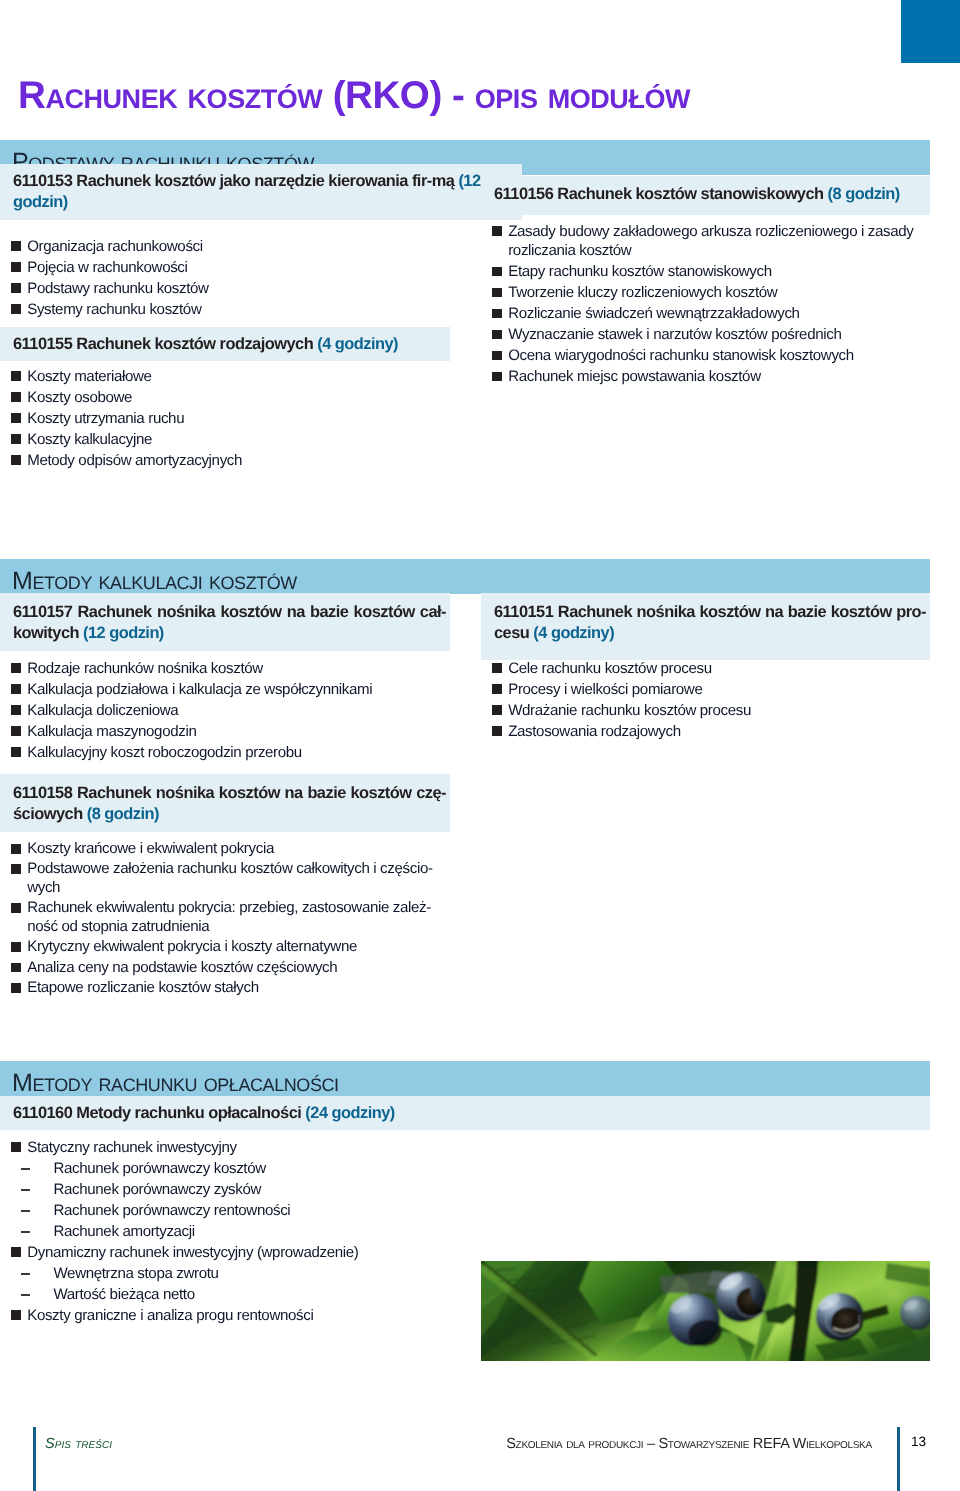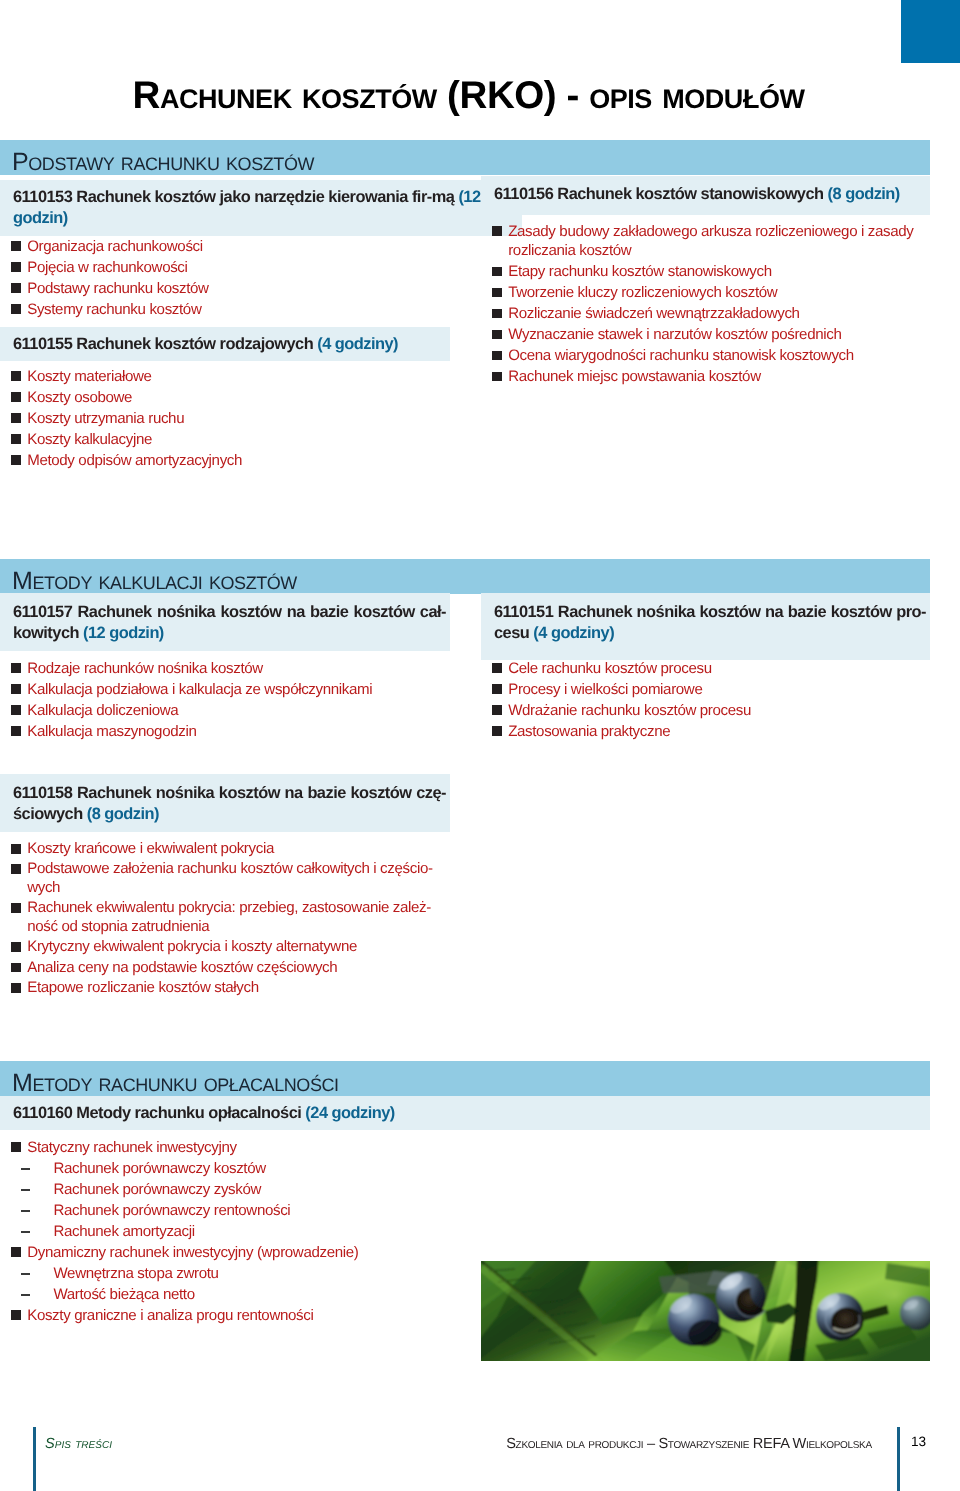--- a/index.html
+++ b/index.html
@@ -10,24 +10,24 @@
     font-family:"Liberation Sans", sans-serif;
     color:#231f20;
     -webkit-font-smoothing:antialiased;
     text-rendering:geometricPrecision;
   }
   .page{position:absolute;left:0;top:0;width:960px;height:1491px;}
 
   .tab{position:absolute;left:901px;top:0;width:59px;height:63px;background:#0071ad;}
 
   .page-title{
-    position:absolute;left:6px;top:74px;width:925px;
-    text-align:center;
+    position:absolute;left:18px;top:74px;width:925px;
+    text-align:left;
     font-size:38.6px;font-weight:700;letter-spacing:-0.45px;
-    color:#000000;
+    color:#6d28d9;
     font-variant:small-caps;
   }
 
   .band{position:absolute;left:0px;width:930px;height:34.5px;background:#91cbe3;}
   .band-title{
     position:absolute;left:12px;top:8px;
     font-size:25.0px;font-weight:400;color:#1a2633;
     font-variant:small-caps;letter-spacing:-0.42px;
   }
 
@@ -39,21 +39,21 @@
     text-align:justify;
     color:#231f20;
     box-sizing:border-box;
   }
   .mod.one{text-align:left;}
   .mod .hrs{color:#0e6490;margin-top:24px;}
 
   ul.b{list-style:none;margin:0;padding:0;position:absolute;}
   ul.b li{
     position:relative;padding-left:27.2px;
-    font-size:15.1px;line-height:inherit;color:#b91c1c;letter-spacing:-0.36px;margin-bottom:1.6px;
+    font-size:15.1px;line-height:inherit;color:#0f172a;letter-spacing:-0.36px;margin-bottom:1.6px;
   }
   ul.b{line-height:19.4px;}
   ul.b li::before{
     content:"";position:absolute;left:11.3px;top:4.2px;
     width:9.6px;height:9.6px;background:#231f20;
   }
   ul.b li.d{padding-left:53.5px;}
   ul.b li.d::before{
     left:21.3px;top:9.3px;width:9.2px;height:1.6px;background:#38393a;
   }
@@ -70,21 +70,21 @@
 </head>
 <body>
 
 <div class="page">
   <div class="tab"></div>
   <div class="page-title">Rachunek kosztów (RKO) - opis modułów</div>
 
   <div class="band" style="top:140px">
     <div class="band-title">Podstawy rachunku kosztów</div>
   </div>
-  <div class="mod one" style="left:0;top:180px;width:522px;height:56px">
+  <div class="mod one" style="left:0;top:164px;width:522px;height:56px">
     <span class="j"><span>6110153</span>
     <span>Rachunek kosztów jako narzędzie kierowania fir-​mą</span>
     <span class="hrs">(12 godzin)</span></span>
   </div>
   <ul class="b" style="left:0;top:237px;width:450px">
       <li>Organizacja rachunkowości</li>
       <li>Pojęcia w rachunkowości</li>
       <li>Podstawy rachunku kosztów</li>
       <li>Systemy rachunku kosztów</li>
     </ul>
@@ -123,20 +123,21 @@
   <div class="mod" style="left:0;top:593px;width:450px;height:58px;padding-top:9px">
     <span class="j"><span>6110157</span>
     <span>Rachunek nośnika kosztów na bazie kosztów cał-​kowitych</span>
     <span class="hrs">(12 godzin)</span></span>
   </div>
   <ul class="b" style="left:0;top:659px;width:450px">
       <li>Rodzaje rachunków nośnika kosztów</li>
       <li>Kalkulacja podziałowa i kalkulacja ze współczynnikami</li>
       <li>Kalkulacja doliczeniowa</li>
       <li>Kalkulacja maszynogodzin</li>
+      <li>Kalkulacyjny koszt roboczogodzin przerobu</li>
     </ul>
 
   <div class="mod" style="left:0;top:774px;width:450px;height:58px;padding-top:9px">
     <span class="j"><span>6110158</span>
     <span>Rachunek nośnika kosztów na bazie kosztów czę-​ściowych</span>
     <span class="hrs">(8 godzin)</span></span>
   </div>
   <ul class="b" style="left:0;top:840px;width:450px;line-height:18.7px">
       <li>Koszty krańcowe i ekwiwalent pokrycia</li>
       <li>Podstawowe założenia rachunku kosztów całkowitych i częścio-​wych</li>
@@ -148,21 +149,21 @@
 
   <div class="mod" style="left:481px;top:593px;width:449px;height:67px;padding-top:9px">
     <span class="j"><span>6110151</span>
     <span>Rachunek nośnika kosztów na bazie kosztów pro-​cesu</span>
     <span class="hrs">(4 godziny)</span></span>
   </div>
   <ul class="b" style="left:481px;top:659px;width:449px">
       <li>Cele rachunku kosztów procesu</li>
       <li>Procesy i wielkości pomiarowe</li>
       <li>Wdrażanie rachunku kosztów procesu</li>
-      <li>Zastosowania praktyczne</li>
+      <li>Zastosowania rodzajowych</li>
     </ul>
 
   <div class="band" style="top:1061px">
     <div class="band-title">Metody rachunku opłacalności</div>
   </div>
   <div class="mod one" style="left:0;top:1096px;width:930px;height:34px">
     <span>6110160</span>
     <span>Metody rachunku opłacalności</span>
     <span class="hrs">(24 godziny)</span>
   </div>

